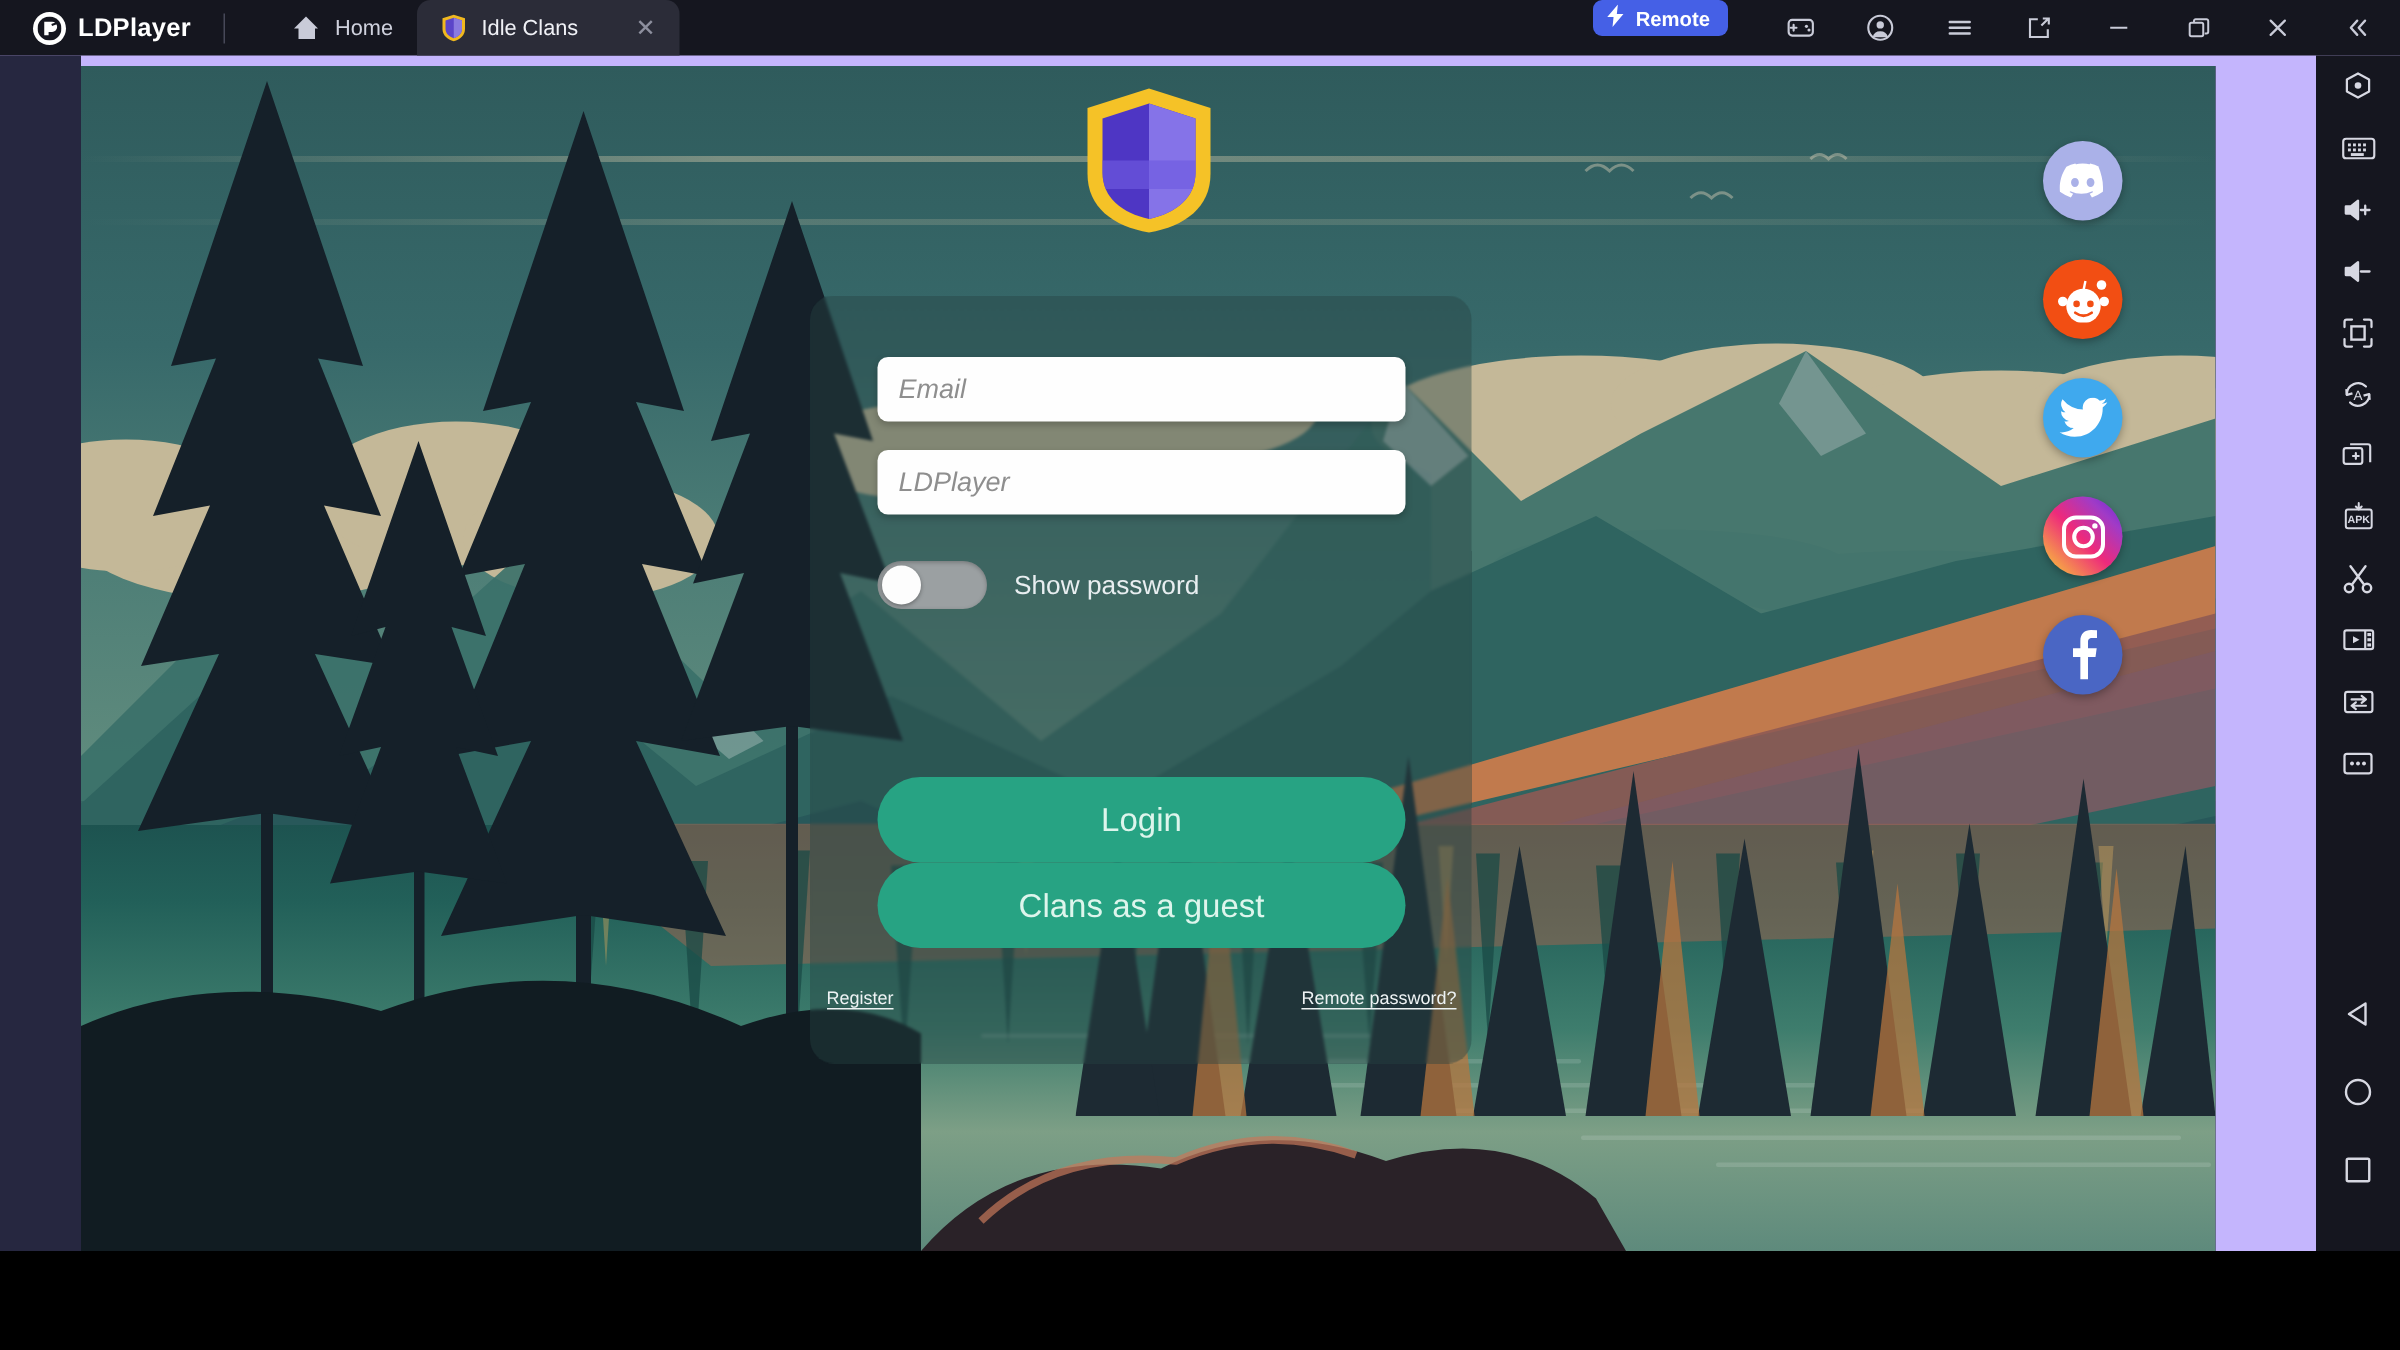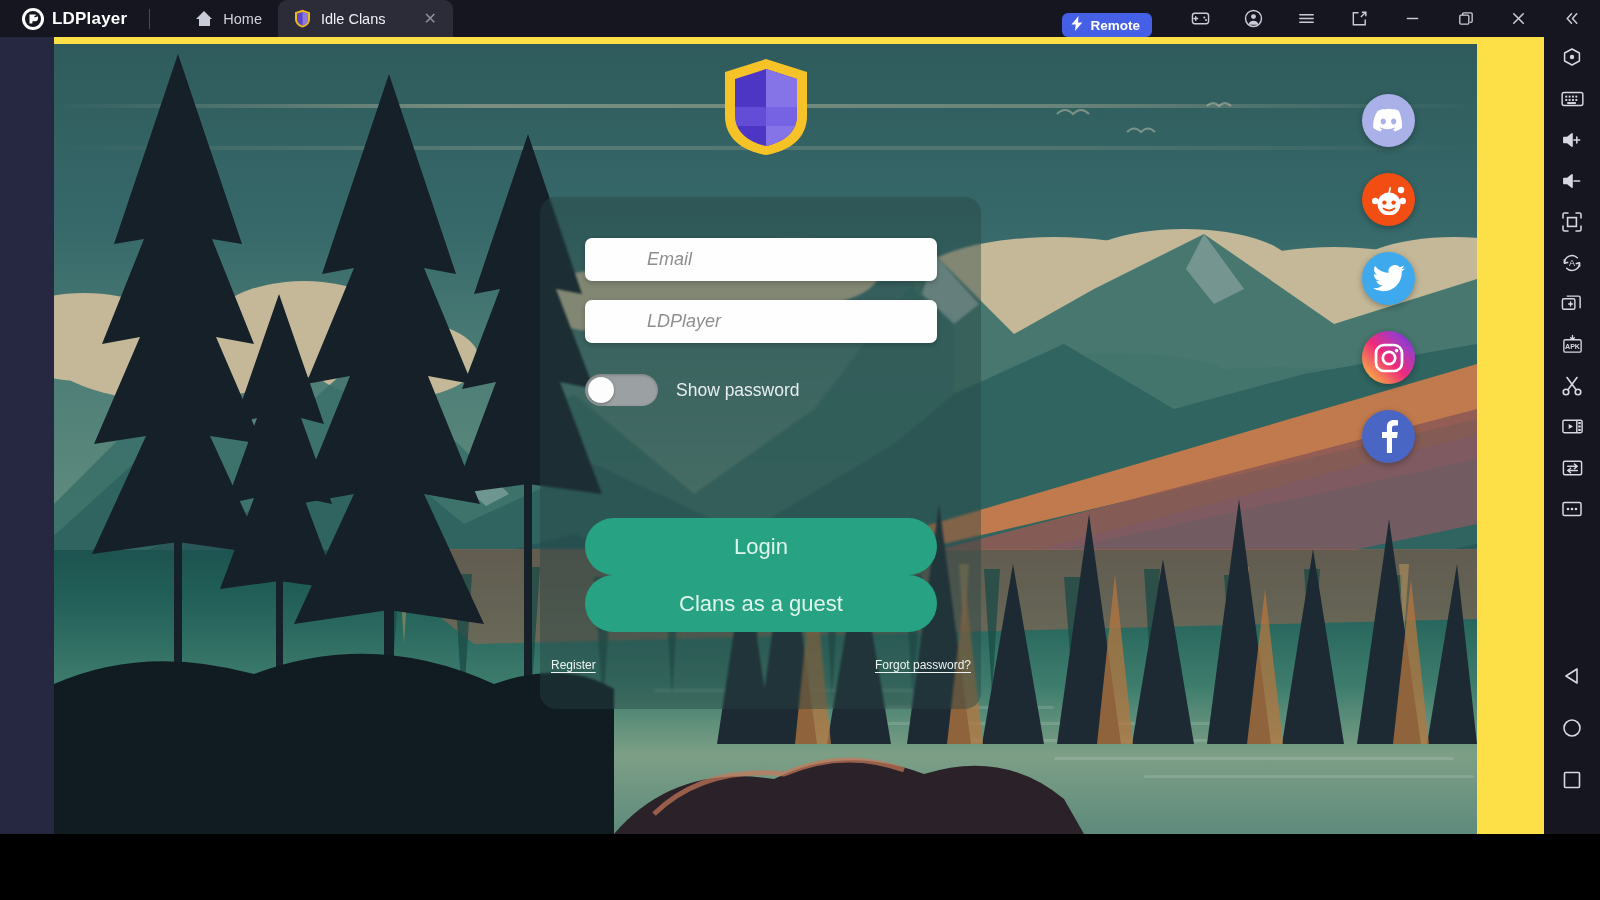--- a/index.html
+++ b/index.html
@@ -2,21 +2,21 @@
 <html><head>
 <meta charset="utf-8">
 <style>
   * { box-sizing: border-box; margin: 0; padding: 0; }
   html, body {
     width: 1600px; height: 900px;
     background: #000;
     font-family: "Liberation Sans", sans-serif;
     overflow: hidden;
   }
-  #root { position: relative; width: 1600px; height: 900px; background:#fde047; }
+  #root { position: relative; width: 1600px; height: 900px; background:#c4b5fd; }
 
   
   .titlebar {
     position: absolute; left:0; top:0; width:1600px; height:37px;
     background: #15161f;
     display:flex; align-items:center;
   }
   .brand { display:flex; align-items:center; gap:8px; padding-left:22px; }
   .brand-logo {
     width:22px; height:22px; border-radius:50%;
@@ -43,21 +43,21 @@
   }
   .tab .home-ico::after{
     content:""; position:absolute; left:3px; top:7px; width:11px; height:8px;
     background:#c9cbd8;
   }
   .tab-close { margin-left:auto; color:#8d8f9e; font-size:16px; padding-left:18px; }
 
   
   .shield-sm { width:17px; height:19px; position:relative; flex:none; }
 
-  .titlebar-right { margin-left:auto; display:flex; align-items:flex-end; gap:15px; padding-right:10px; }
+  .titlebar-right { margin-left:auto; display:flex; align-items:flex-start; gap:15px; padding-right:10px; }
   .remote-btn {
     display:flex; align-items:center; gap:6px;
     background:#4560e6; color:#fff;
     border-radius:6px; height:24px; padding:0 12px 0 8px;
     font-size:13.5px; font-weight:600; margin-right:14px;
   }
   .bolt { font-size:14px; }
   .tb-ico {
     width:38px; height:37px; display:flex; align-items:center; justify-content:center;
     color:#c9cbd8;
@@ -114,21 +114,21 @@
     backdrop-filter: blur(1px);
     z-index:5;
   }
   .field {
     position:absolute; left:531px; width:352px; height:43px;
     background:#fefefe; border-radius:7px;
     display:flex; align-items:center; padding:0 14px;
     z-index:7;
     box-shadow:0 2px 5px rgba(0,0,0,.22);
   }
-  .field .ph { color:#8e8e8e; font-size:18px; font-style:italic; font-family:"Liberation Sans", sans-serif;margin-left:48px; }
+  .field .ph { color:#8e8e8e; font-size:18px; font-style:italic; font-family:"Liberation Sans", sans-serif; }
   #email-field { top:194px; }
   #password-field { top:256px; }
 
   .toggle-row {
     position:absolute; left:531px; display:flex; align-items:center; gap:18px; z-index:7;
   }
   #row-show { top:330px; }
   #row-remember { top:393px; }
   .switch {
     width:73px; height:32px; border-radius:16px; background:#9ba0a2;
@@ -436,21 +436,21 @@
 
     <div class="btn" id="login-btn">
       <span>Login</span>
     </div>
     <div class="btn" id="guest-btn">
       <span>Clans as a guest</span>
     </div>
 
     <div class="linkrow">
       <a class="link" href="#">Register</a>
-      <a class="link" href="#">Forgot password?</a>
+      <a class="link" href="#">Remote password?</a>
     </div>
 
     <div class="social" id="soc-discord">
       <svg width="33" height="25" viewBox="0 0 33 25">
         <path d="M27.4 3.1A24 24 0 0 0 21.4 1l-.4.8a22 22 0 0 1 5.3 1.9 19 19 0 0 0-19.6 0A22 22 0 0 1 12 1.8L11.6 1A24 24 0 0 0 5.6 3.1C1.8 8.8.8 14.4 1.3 19.9A24 24 0 0 0 8.6 23.6l1.5-2.4a16 16 0 0 1-2.4-1.2l.6-.5a17 17 0 0 0 14.6 0l.6.5a16 16 0 0 1-2.4 1.2l1.5 2.4a24 24 0 0 0 7.3-3.7c.6-6.4-1-11.9-2.9-16.8zM11.3 16.6c-1.4 0-2.6-1.3-2.6-3s1.1-3 2.6-3 2.6 1.4 2.6 3-1.2 3-2.6 3zm10.4 0c-1.4 0-2.6-1.3-2.6-3s1.1-3 2.6-3 2.6 1.4 2.6 3-1.2 3-2.6 3z" fill="#fff"></path>
       </svg>
     </div>
 
     <div class="social" id="soc-reddit">
       <svg width="34" height="30" viewBox="0 0 34 30">

